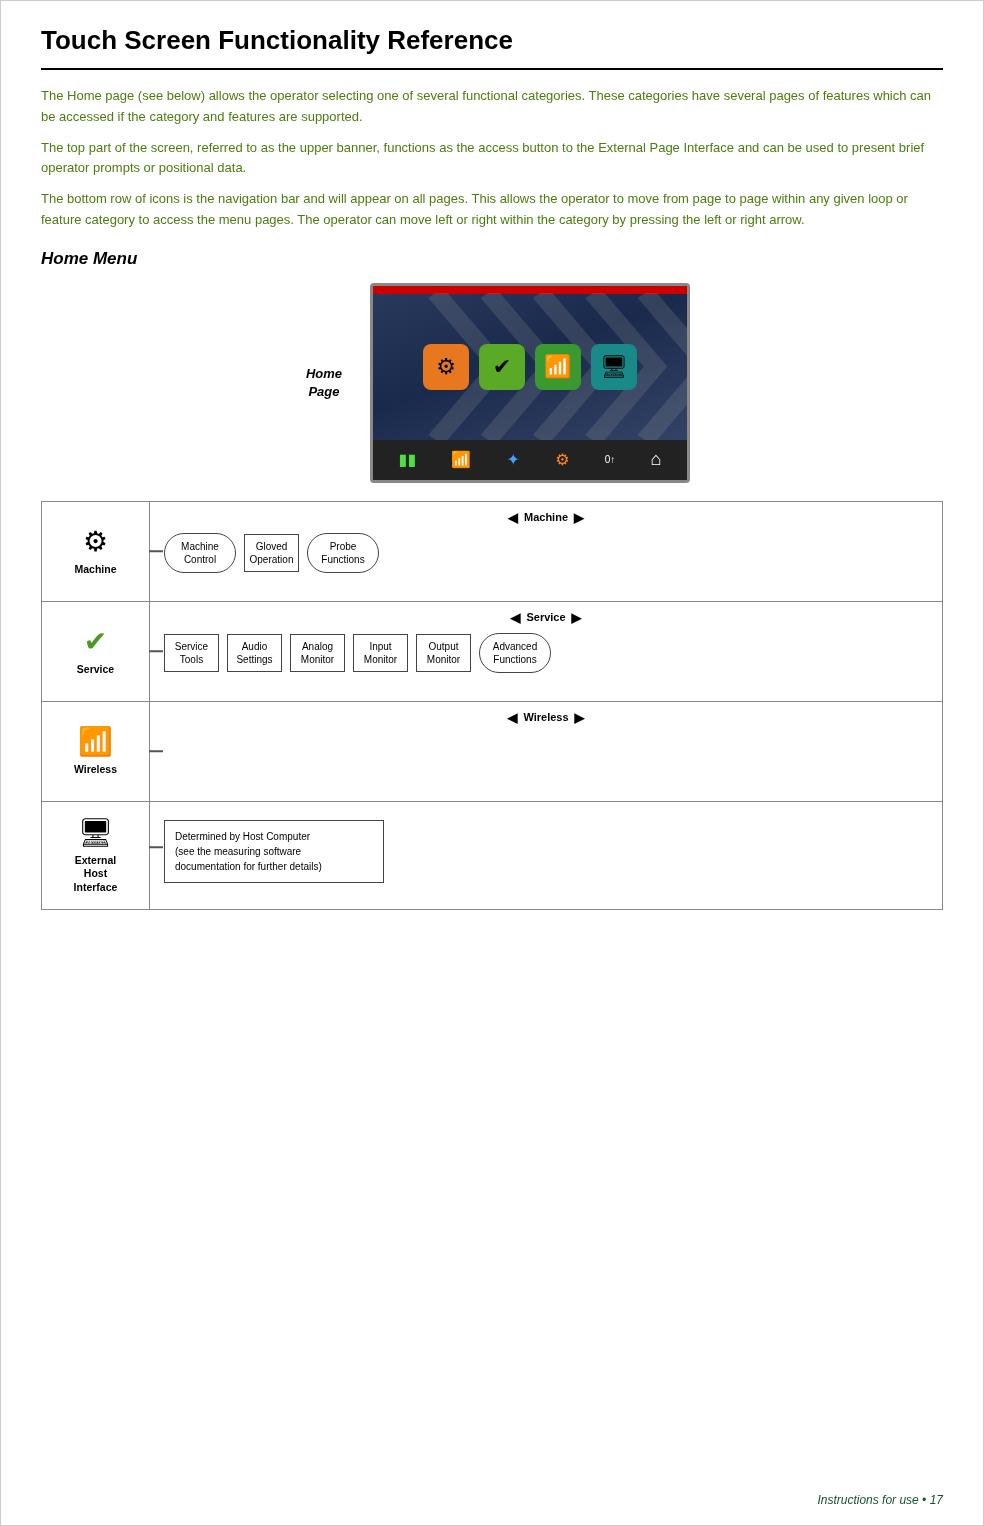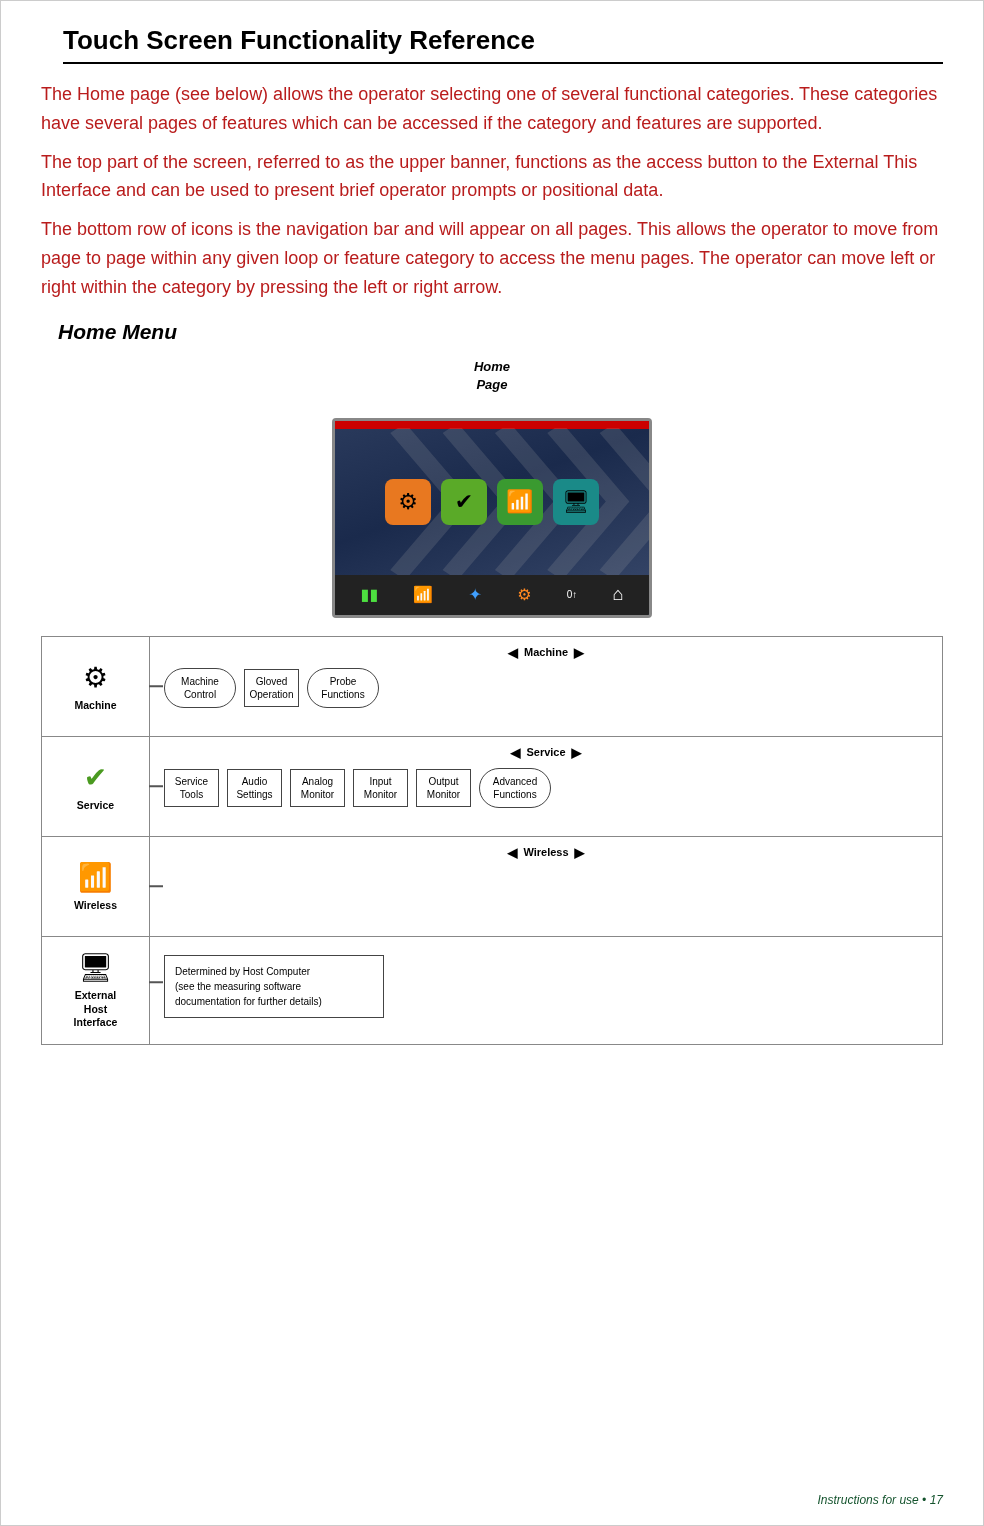--- a/index.html
+++ b/index.html
@@ -14,35 +14,34 @@
       padding: 24px 40px 40px 40px;
       border: 1px solid #ccc;
       margin: 0;
       min-height: 1526px;
       position: relative;
     }
     h1 {
       font-size: 26px;
       font-weight: bold;
       border-bottom: 2px solid #000;
-      padding-bottom: 6px;
+      padding-bottom: 12px;
       margin-bottom: 16px;
-      margin-left: 22px;
     }
     .body-text {
-      font-size: 18px;
+      font-size: 13px;
       line-height: 1.6;
       margin-bottom: 10px;
-      color: #b91c1c;
+      color: #4d7c0f;
     }
     h2 {
-      font-size: 21px;
+      font-size: 17px;
       font-style: italic;
       font-weight: bold;
-      margin: 18px 0 14px 17px;
+      margin: 18px 0 14px 0;
     }
     .device-screen {
       width: 320px;
       height: 200px;
       background: linear-gradient(160deg, #2a3a5c 0%, #1a2a4c 40%, #3a4a6c 100%);
       border: 3px solid #888;
       border-radius: 4px;
       position: relative;
       overflow: hidden;
     }
@@ -234,27 +233,27 @@
     }
   </style>
 </head>
 <body>
 
 <div class="page-container">
 
   <h1>Touch Screen Functionality Reference</h1>
 
   <p class="body-text">The Home page (see below) allows the operator selecting one of several functional categories. These categories have several pages of features which can be accessed if the category and features are supported.</p>
-  <p class="body-text">The top part of the screen, referred to as the upper banner, functions as the access button to the External This Interface and can be used to present brief operator prompts or positional data.</p>
+  <p class="body-text">The top part of the screen, referred to as the upper banner, functions as the access button to the External Page Interface and can be used to present brief operator prompts or positional data.</p>
   <p class="body-text">The bottom row of icons is the navigation bar and will appear on all pages. This allows the operator to move from page to page within any given loop or feature category to access the menu pages. The operator can move left or right within the category by pressing the left or right arrow.</p>
 
   <h2>Home Menu</h2>
 
   <div class="home-page-img">
-    <div style="display:flex; flex-direction:column; align-items:center; justify-content:center; gap:24px;">
+    <div style="display:flex; flex-direction:row; align-items:center; justify-content:center; gap:16px;">
 
       <div style="font-size:13px; font-style:italic; font-weight:bold; text-align:center; min-width:60px; line-height:1.4;">Home<br>Page</div>
 
       <div class="device-screen">
 
         <div style="position:absolute;top:0;left:0;right:0;height:7px;background:#c00;"></div>
 
         <svg class="chevron-pattern" style="position:absolute;top:7px;left:0;width:100%;height:calc(100% - 47px);opacity:0.18;" viewBox="0 0 300 160" preserveAspectRatio="none">
           <g fill="none" stroke="#aaa" stroke-width="18">
             <polyline points="60,0 120,80 60,160"></polyline>

